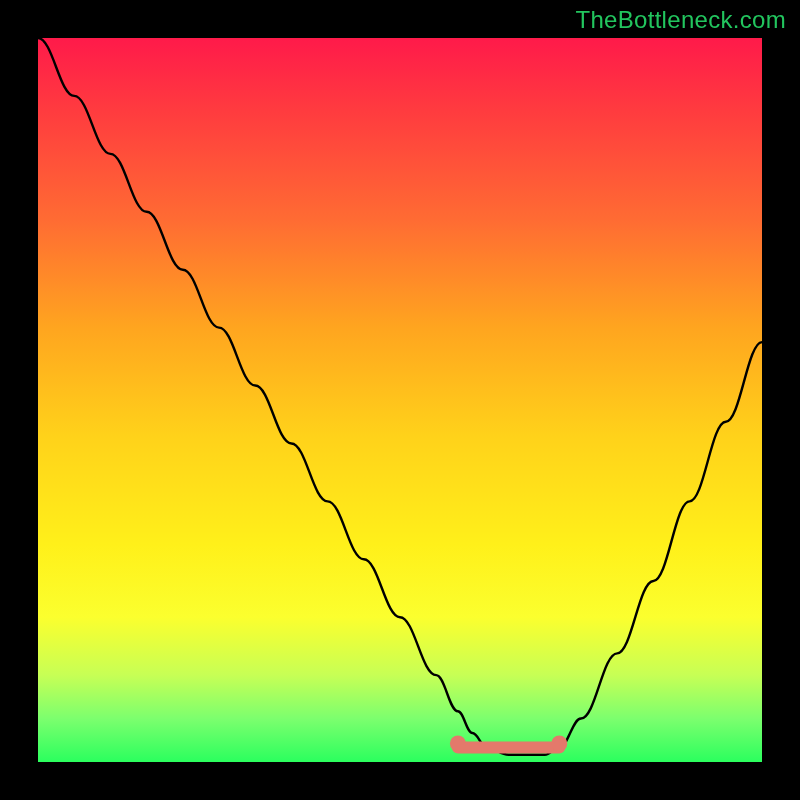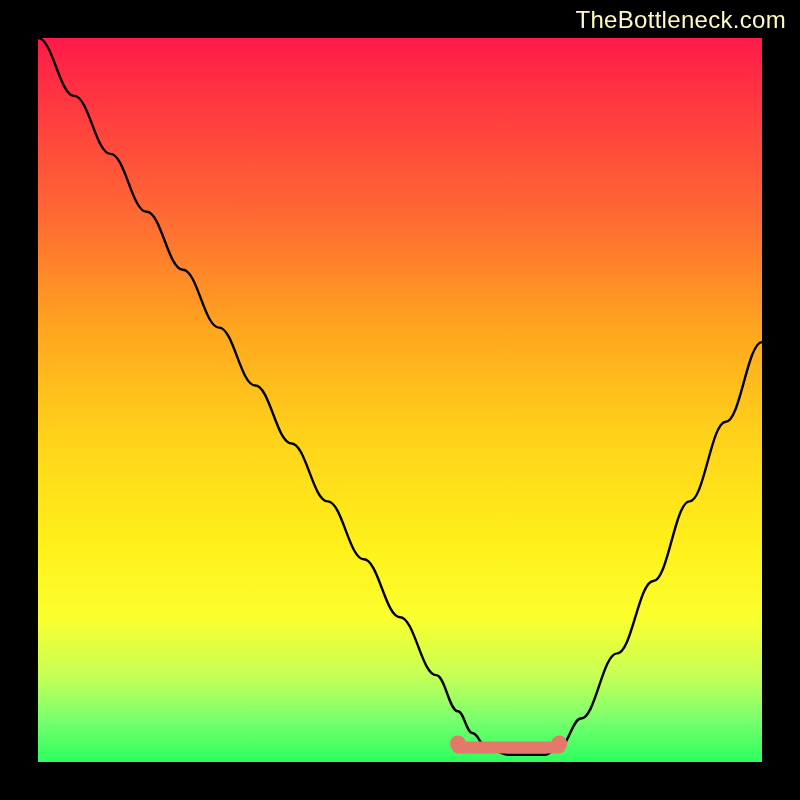--- a/index.html
+++ b/index.html
@@ -34,21 +34,21 @@
       #fff01a 70%,
       #fbff2e 80%,
       #c7ff55 88%,
       #7cff6e 94%,
       #2bff5e 100%);
   }
   .watermark {
     position: absolute;
     top: 6px;
     right: 14px;
-    color: #fef9c3;
+    color: #22c55e;
     font-size: 24px;
     letter-spacing: 0.3px;
     font-weight: 500;
   }
   .curve-svg {
     position: absolute;
     left: 0;
     top: 0;
     width: 724px;
     height: 724px;

